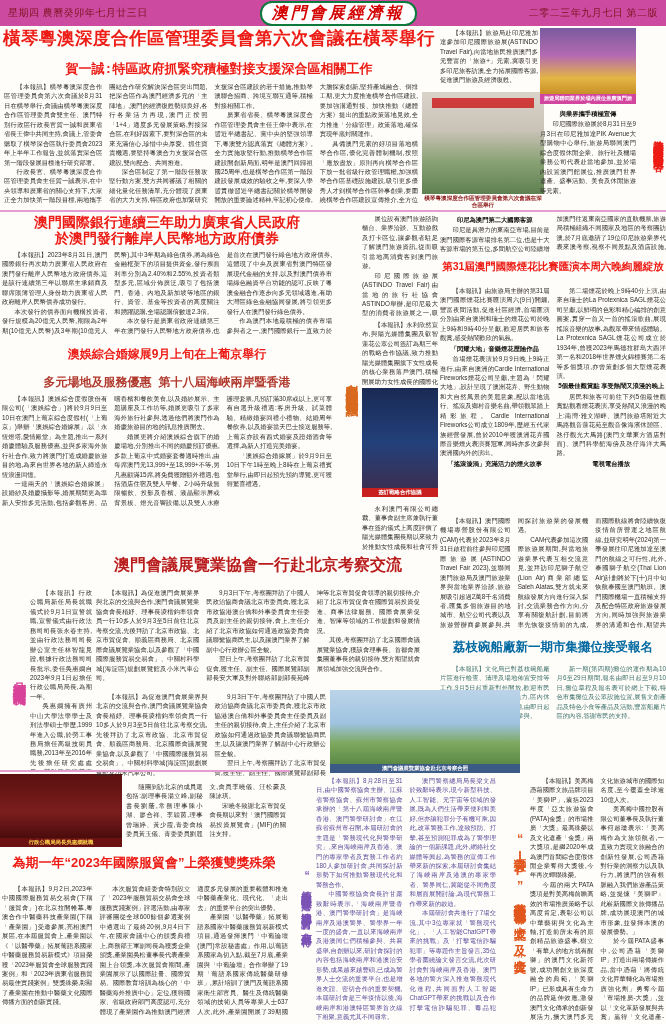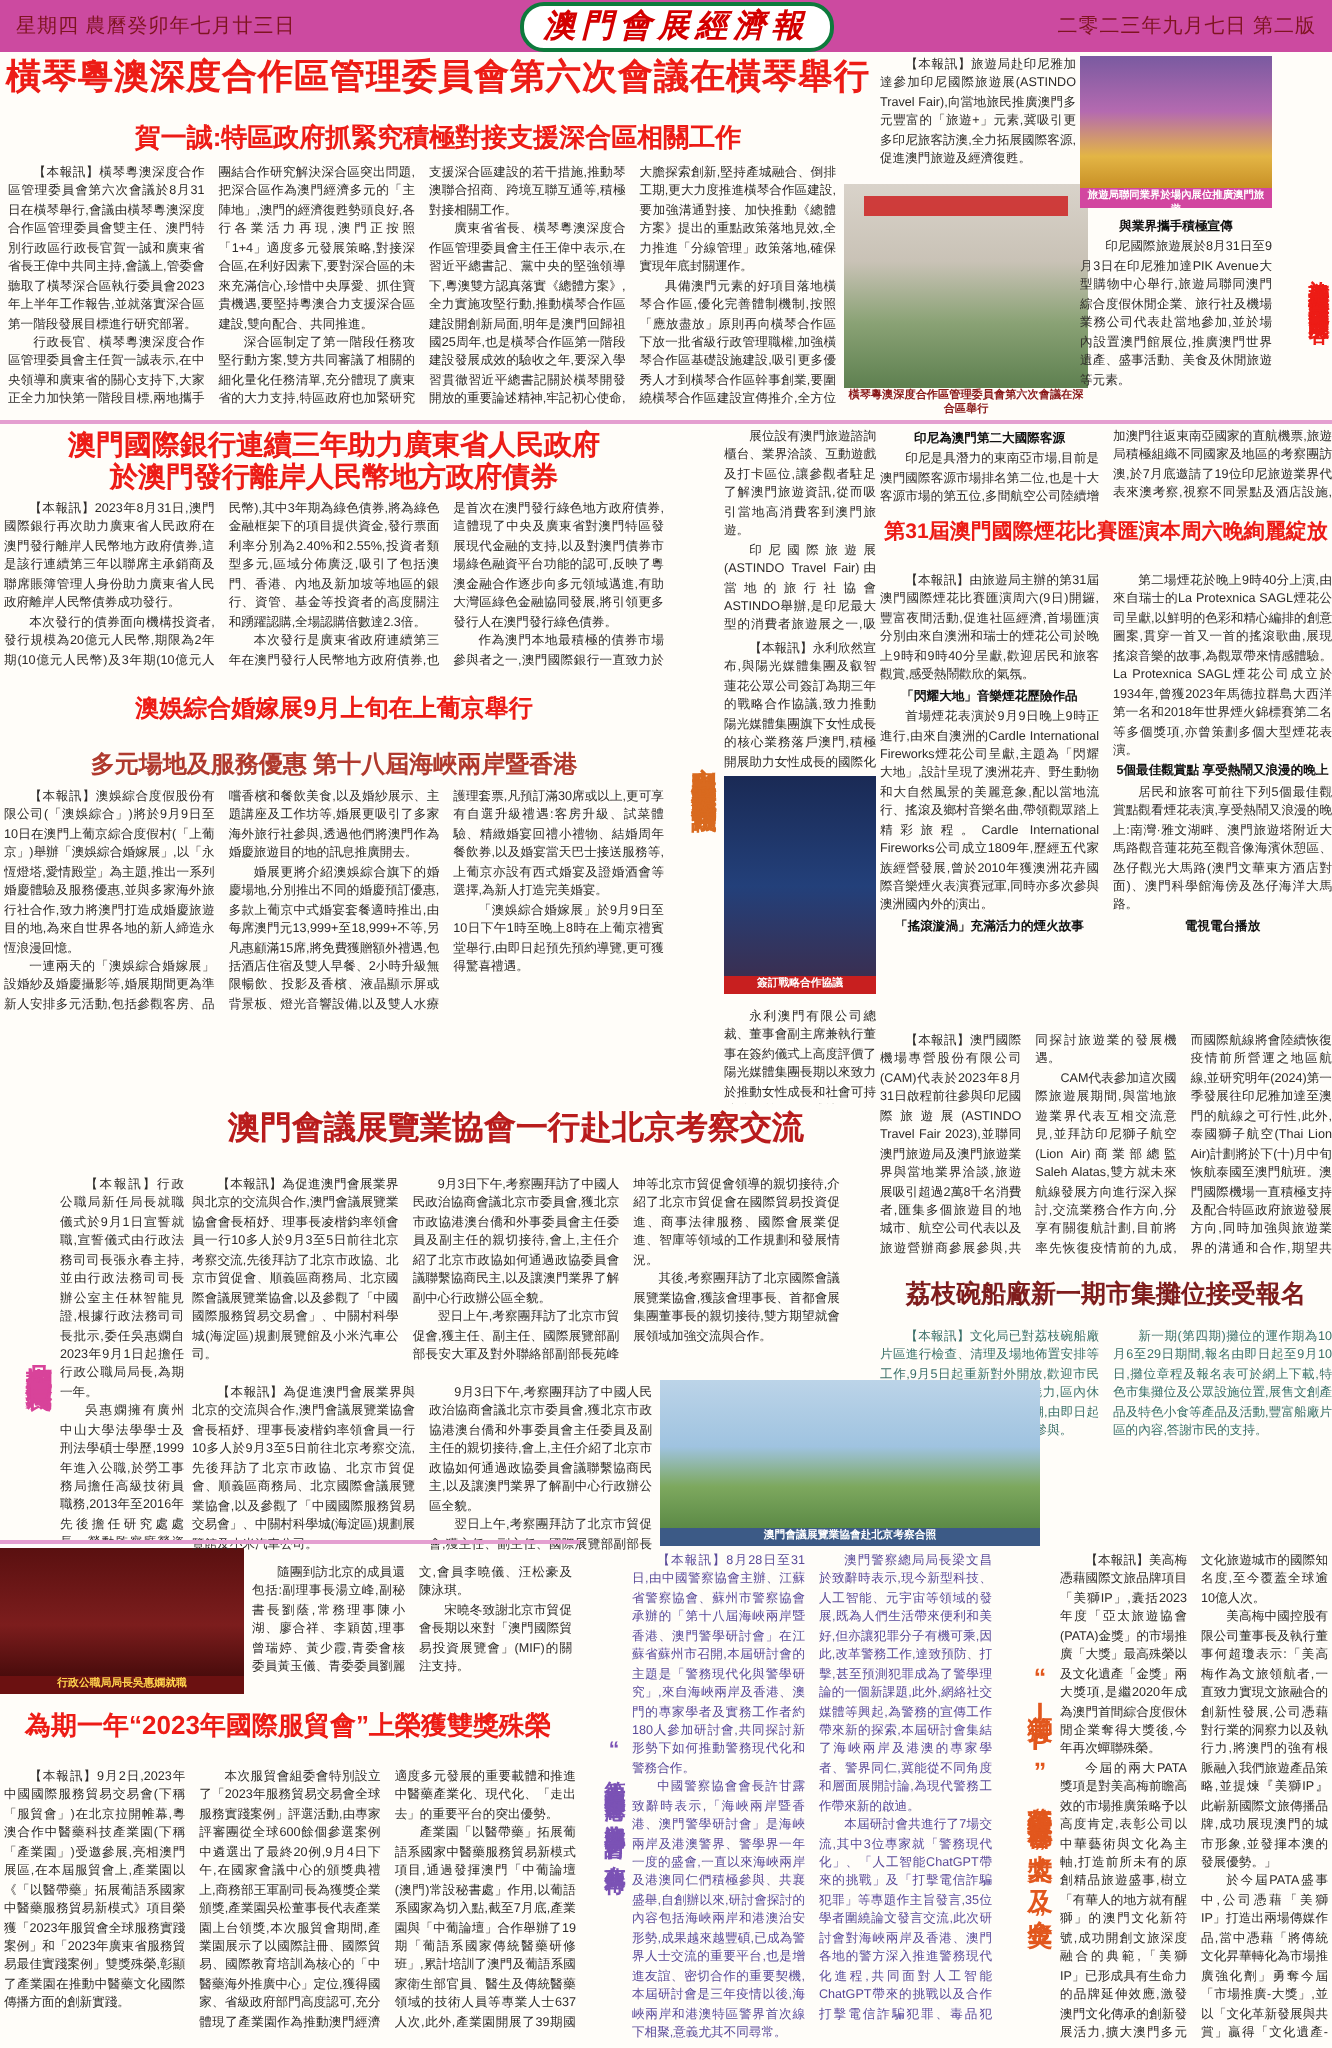--- a/index.html
+++ b/index.html
@@ -9,38 +9,38 @@
   
   .hbar{background:#cc4aa0;display:flex;align-items:center;justify-content:space-between;
         padding:0 8px;box-sizing:border-box;}
   .hdate{color:#7e1420;font-weight:normal;font-size:10px;letter-spacing:.5px;}
   .mast{background:#fff;border:2px solid #0d7a3c;border-radius:12px;padding:0 10px;
         box-shadow:0 0 0 1px #fff inset;height:21px;display:flex;align-items:center;}
   .mast span{color:#d40000;font-weight:bold;font-style:italic;font-size:16px;letter-spacing:3px;
         font-family:"Liberation Serif","DejaVu Serif",serif;}
   
   .hl{font-weight:bold;color:#ed1c16;text-align:center;line-height:1.15;margin:0;}
-  .sub-hl{font-weight:bold;text-align:center;margin:0;}
+  .sub-hl{font-weight:bold;text-align:center;margin:0;font-family:Liberation Mono, monospace;}
   
   .vert{writing-mode:vertical-rl;text-orientation:upright;font-weight:bold;text-align:center;
         line-height:1;letter-spacing:1px;}
   
   .body-t{font-size:6.3px;line-height:1.5;color:#2e2b29;text-align:justify;overflow:hidden;}
   .body-t p{margin:0;text-indent:2em;}
   .body-t .sub{font-weight:bold;text-align:center;text-indent:0;margin:1px 0;color:#111;}
   .c2{column-count:2;column-gap:7px;}
   .c3{column-count:3;column-gap:7px;}
   .c4{column-count:4;column-gap:7px;}
   
   .photo{overflow:hidden;box-sizing:border-box;}
   .ph-img{width:100%;position:relative;}
   .banner{position:absolute;left:8%;right:8%;top:6%;height:10%;background:#c22;opacity:.85;}
   .cap{font-size:5.6px;line-height:1.3;text-align:center;font-weight:bold;padding:1px 2px;}
   .rule{background:#e49fd0;height:2px;}
-  .tealhl{color:#7f1d1d;}
+  .tealhl{color:#0369a1;}
   .pinkhl{color:#b91c1c;}
 </style>
 </head>
 <body>
 
 <div class="page">
 
   <div class="abs hbar" style="left:0;top:0;width:666px;height:26px;">
     <span class="hdate">星期四 農曆癸卯年七月廿三日</span>
     <div class="mast">

